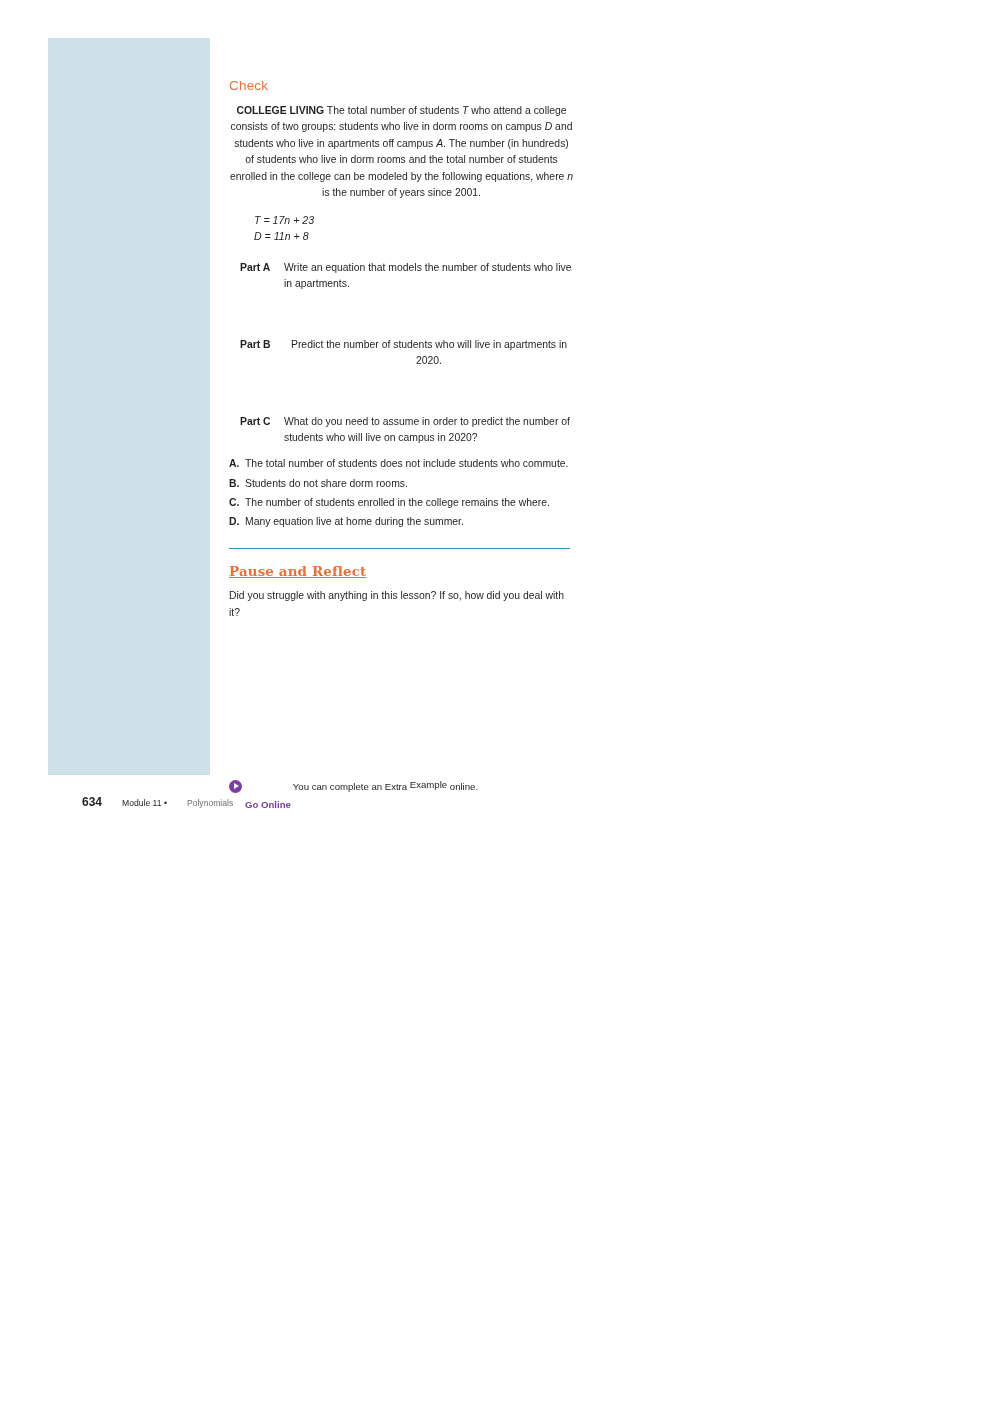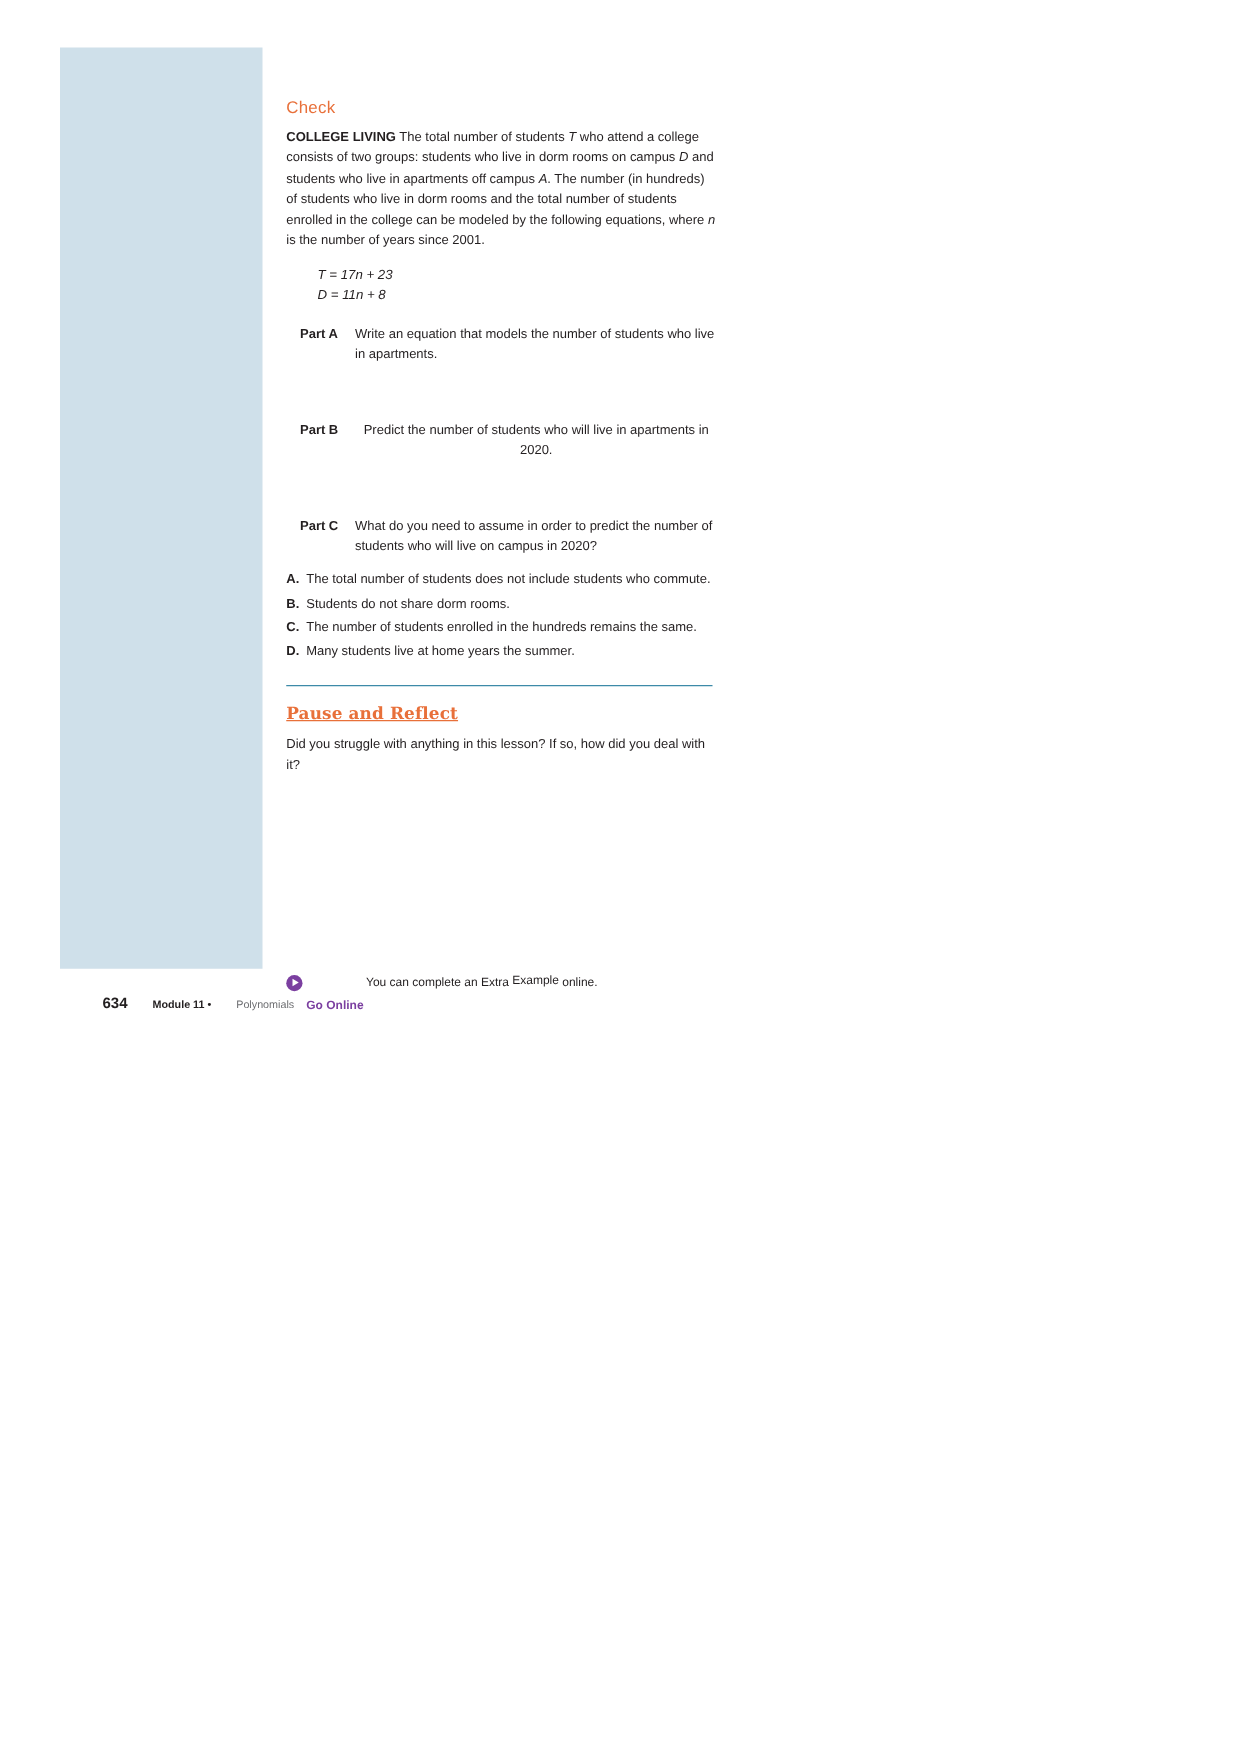--- a/index.html
+++ b/index.html
@@ -47,20 +47,21 @@
     font-weight: 400;
     letter-spacing: 0.2px;
     margin: 0 0 10px 0;
   }
 
   .body-text {
     font-size: 10.4px;
     line-height: 1.58;
     color: #231f20;
     margin: 0;
+    text-align: center;
   }
 
   .label-bold {
     font-weight: bold;
   }
 
   .var-italic {
     font-style: italic;
   }
 
@@ -192,21 +193,21 @@
     align-items: baseline;
     gap: 20px;
   }
   .folio {
     font-size: 12px;
     font-weight: bold;
     color: #231f20;
   }
   .module-label {
     font-size: 8.6px;
-    font-weight: bold;
+    font-weight: normal;
     color: #231f20;
   }
   .module-topic {
     font-size: 8.6px;
     color: #6d6e71;
   }
 </style>
 </head>
 <body>
 
@@ -244,25 +245,25 @@
       <div class="choice">
         <span class="choice-letter">A.</span>
         <span class="choice-text">The total number of students does not include students who commute.</span>
       </div>
       <div class="choice">
         <span class="choice-letter">B.</span>
         <span class="choice-text">Students do not share dorm rooms.</span>
       </div>
       <div class="choice">
         <span class="choice-letter">C.</span>
-        <span class="choice-text">The number of students enrolled in the hundreds remains the same.</span>
+        <span class="choice-text">The number of students enrolled in the college remains the where.</span>
       </div>
       <div class="choice">
         <span class="choice-letter">D.</span>
-        <span class="choice-text">Many students live at home years the summer.</span>
+        <span class="choice-text">Many equation live at home during the summer.</span>
       </div>
     </div>
 
     <div class="rule"></div>
 
     <div class="pause-heading">Pause and Reflect</div>
     <div class="pause-text">Did you struggle with anything in this lesson? If so, how did you deal with it?</div>
 
   </div>
 

